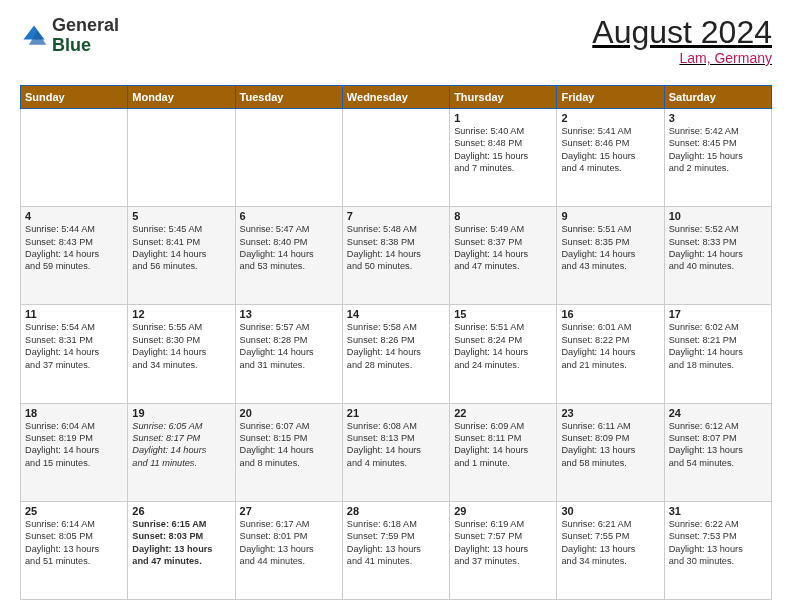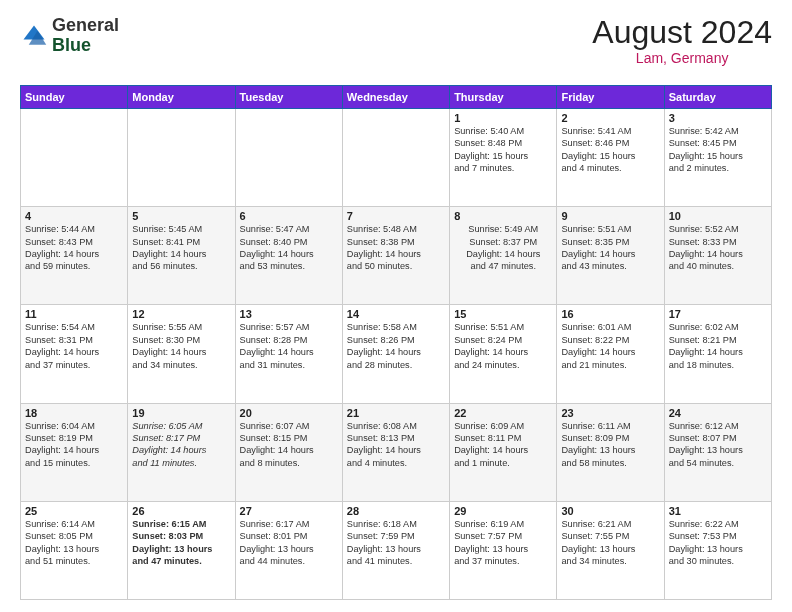--- a/index.html
+++ b/index.html
@@ -34,42 +34,43 @@
       font-weight: bold;
       line-height: 1.1;
     }
     .logo-general { color: #333; }
     .logo-blue { color: #14532d; }
     .logo-icon {
       width: 28px;
       height: 28px;
     }
     .title-block {
-      text-align: center;
+      text-align: right;
+      text-decoration: underline;
     }
     .month-year {
       font-size: 32px;
       font-weight: normal;
       color: #222;
       line-height: 1;
     }
     .location {
       font-size: 14px;
       color: #be185d;
       margin-top: 2px;
     }
     .calendar {
       flex: 1;
       border-collapse: collapse;
       width: 100%;
       border: 1px solid #ccc;
       font-size: 10px;
     }
     .calendar thead tr th {
-      background-color: #6d28d9;
+      background-color: #a16207;
       color: #fff;
       padding: 5px 4px;
       text-align: left;
       font-size: 11px;
       font-weight: bold;
       border: 1px solid #1a5fa8;
     }
     .calendar tbody tr td {
       border: 1px solid #ccc;
       vertical-align: top;
@@ -182,21 +183,21 @@
           </td>
           <td>
             <span class="day-num">7</span>
             <div class="day-info" style="white-space: pre-line;">Sunrise: 5:48 AM
 Sunset: 8:38 PM
 Daylight: 14 hours
 and 50 minutes.</div>
           </td>
           <td>
             <span class="day-num">8</span>
-            <div class="day-info" style="white-space: pre-line; text-align: center;">Sunrise: 5:49 AM
+            <div class="day-info" style="white-space: pre-line;">Sunrise: 5:49 AM
 Sunset: 8:37 PM
 Daylight: 14 hours
 and 47 minutes.</div>
           </td>
           <td>
             <span class="day-num">9</span>
             <div class="day-info" style="white-space: pre-line;">Sunrise: 5:51 AM
 Sunset: 8:35 PM
 Daylight: 14 hours
 and 43 minutes.</div>

